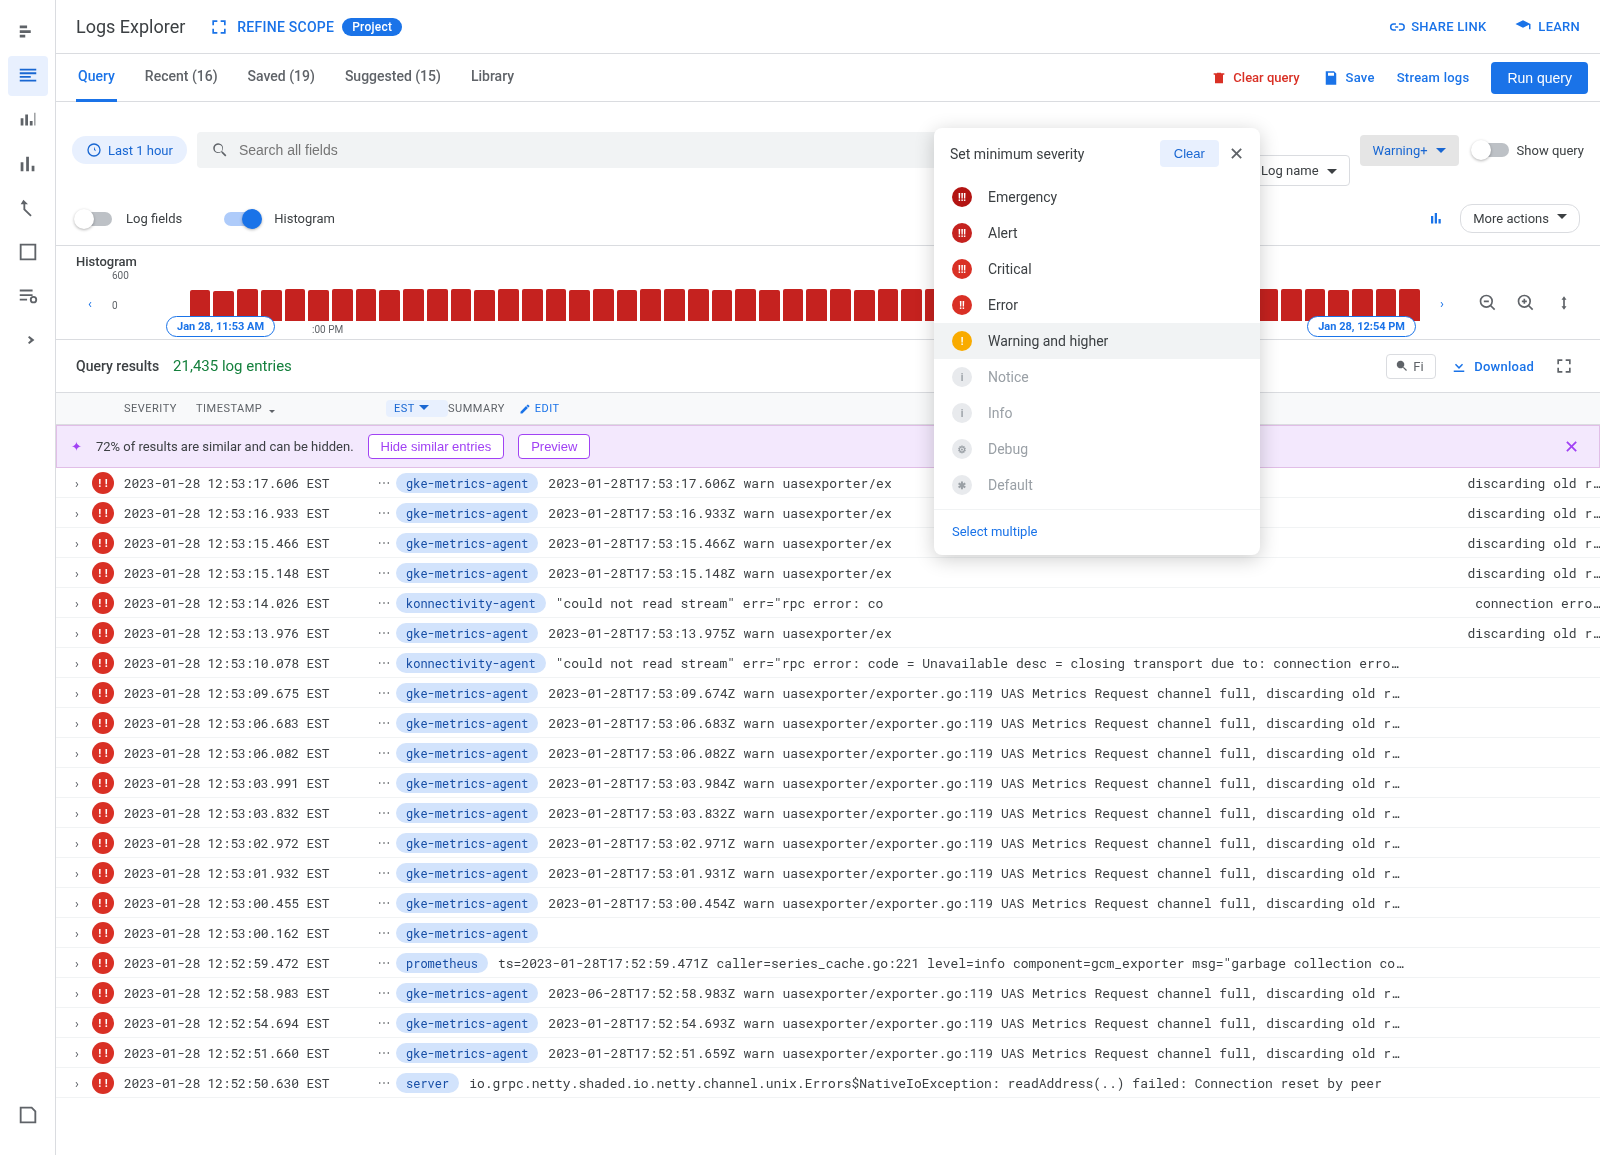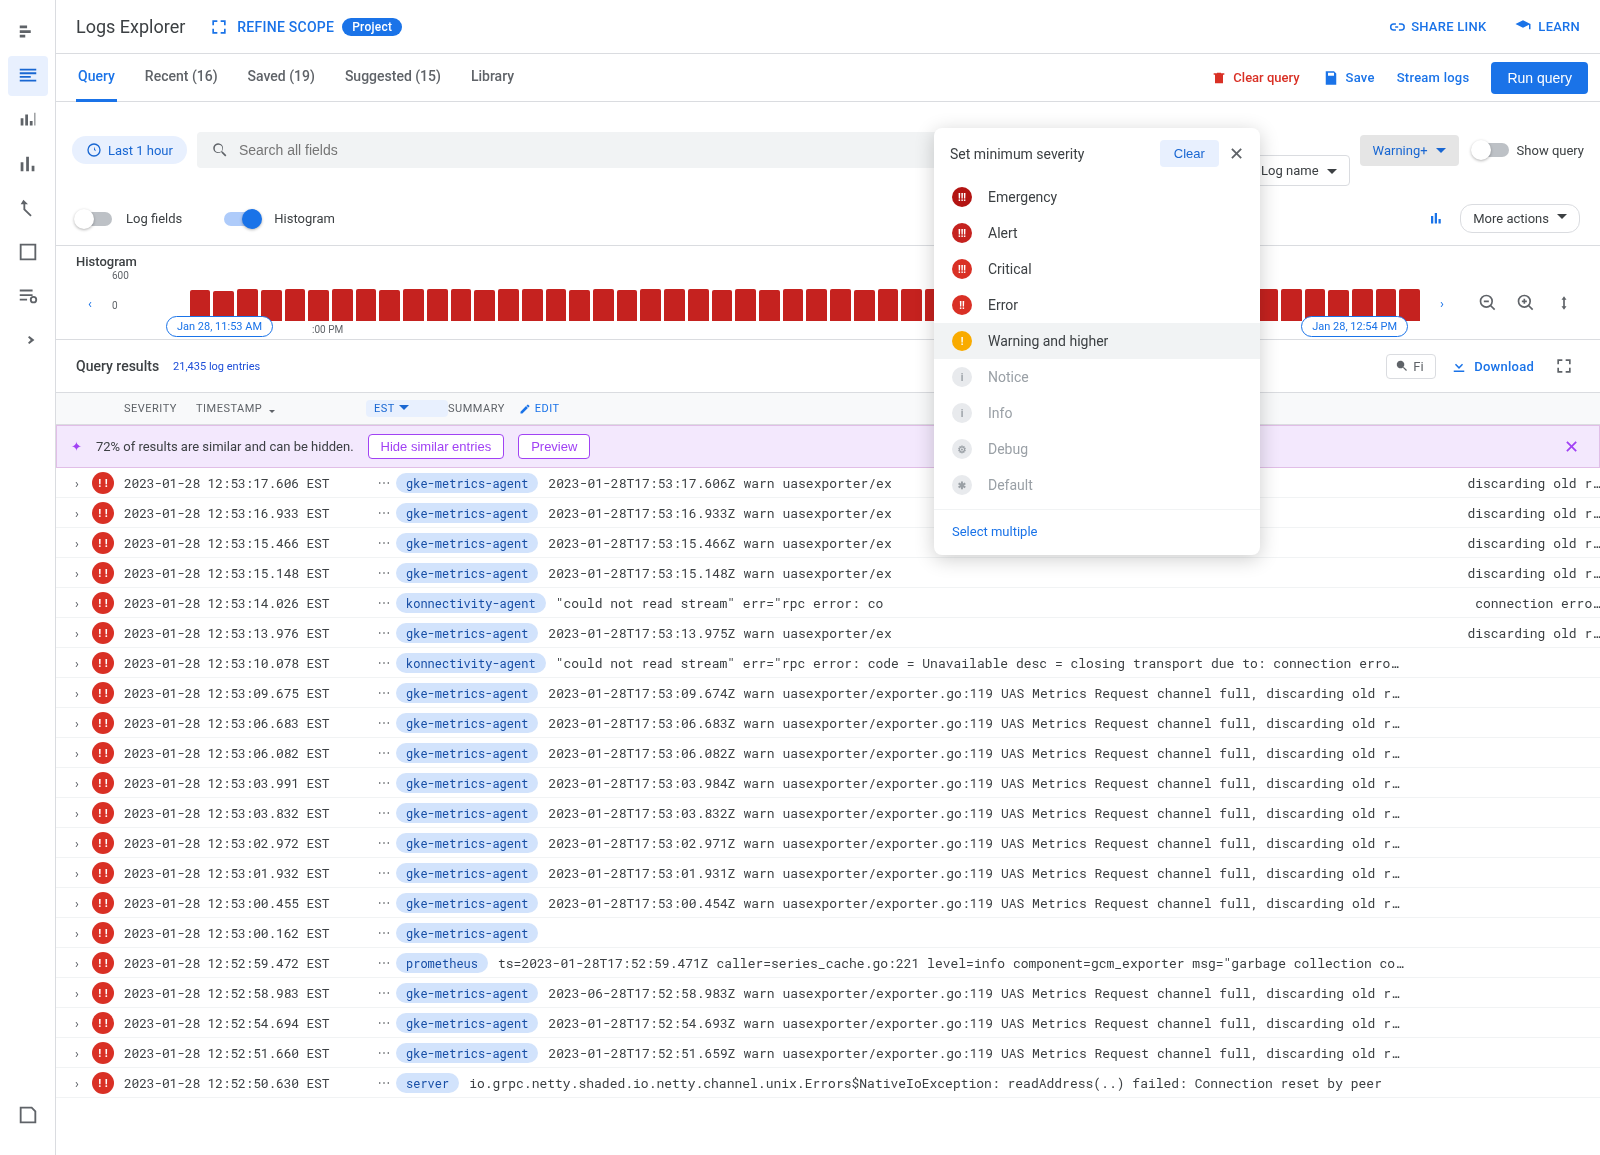--- a/index.html
+++ b/index.html
@@ -51,37 +51,37 @@
 .more-actions { border: 1px solid #dadce0; border-radius: 12px; padding: 6px 12px; display: flex; align-items: flex-start; gap: 8px; font-size: 13px; cursor: pointer; }
 
 .hist-section { padding: 8px 20px 4px; border-bottom: 1px solid #dadce0; position: relative; }
 .hist-label { font-size: 13px; color: #3c4043; margin-bottom: 2px; font-weight: 500; }
 .hist-body { display: flex; align-items: center; gap: 8px; }
 .hist-arrow { width: 28px; height: 28px; display: flex; align-items: center; justify-content: center; color: #1a73e8; cursor: pointer; }
 .hist-chart { flex: 1; height: 64px; position: relative; }
 .yaxis { position: absolute; left: 0; top: 0; font-size: 10px; color: #5f6368; line-height: 1; }
 .bars { position: absolute; left: 54px; right: 0; bottom: 14px; height: 44px; display: flex; align-items: flex-end; gap: 3px; }
 .bar { flex: 1; background: #c5221f; border-radius: 2px 2px 0 0; }
-.time-marker { position: absolute; bottom: -2px; background: #fff; border: 1px solid #1a73e8; color: #1a73e8; border-radius: 12px; padding: 3px 10px; font-size: 11px; }
+.time-marker { position: absolute; bottom: -2px; background: #fff; border: 1px solid #1a73e8; color: #1a73e8; border-radius: 12px; padding: 3px 10px; font-size: 11px; font-weight: bold; }
 .time-marker.left { left: 54px; }
-.time-marker.right { right: 12px; }
+.time-marker.right { right: 4px; }
 .axis-label { position: absolute; bottom: 0; font-size: 10px; color: #5f6368; }
 .hist-right-ctrl { display: flex; align-items: center; gap: 6px; margin-left: 8px; }
 
 .results-header { display: flex; align-items: center; padding: 10px 20px; gap: 14px; border-bottom: 1px solid #dadce0; }
 .results-title { font-size: 14px; font-weight: 500; }
-.results-count { color: #1d4ed8; font-size: 11px; }
+.results-count { color: #15803d; font-size: 15px; }
 .results-header .spacer { flex: 1; }
 .find-box { border: 1px solid #dadce0; border-radius: 4px; padding: 4px 8px; display: flex; align-items: center; gap: 4px; color: #5f6368; font-size: 13px; width: 50px; overflow: hidden; }
 
 .col-headers { display: flex; align-items: center; height: 32px; background: #f8f9fa; border-bottom: 1px solid #dadce0; font-size: 11px; color: #5f6368; letter-spacing: .5px; padding-left: 68px; }
 .ch-sev { width: 72px; }
 .ch-ts { width: 170px; display: flex; align-items: center; gap: 4px; }
 .ch-tz { width: 82px; }
-.tz-sel { background: #e8f0fe; color: #1967d2; border-radius: 4px; padding: 2px 8px; font-size: 11px; display: flex; align-items: flex-start; gap: 4px; cursor: pointer; }
+.tz-sel { background: #e8f0fe; color: #1967d2; border-radius: 4px; padding: 2px 8px; font-size: 11px; display: flex; align-items: flex-start; gap: 4px; cursor: pointer; margin-left: 20px; }
 .ch-sum { display: flex; align-items: center; gap: 14px; }
 .edit-link { color: #1a73e8; display: flex; align-items: center; gap: 4px; cursor: pointer; font-size: 11px; }
 
 .similar-bar { display: flex; align-items: center; background: #f3e8fd; border: 1px solid #e1bee7; padding: 8px 14px; gap: 14px; font-size: 13px; position: relative; }
 .sparkle { color: #a142f4; }
 .pill-btn { border: 1px solid #a142f4; color: #a142f4; background: #fff; border-radius: 4px; padding: 4px 12px; font-size: 13px; cursor: pointer; }
 .close-x { margin-left: auto; color: #a142f4; cursor: pointer; font-size: 18px; padding: 0 6px; }
 
 .log-rows { flex: 1; overflow-y: auto; font-family: 'Roboto Mono', monospace; font-size: 13px; }
 .log-row { display: flex; align-items: center; height: 30px; border-bottom: 1px solid #f1f3f4; padding-left: 10px; white-space: nowrap; overflow: hidden; }

